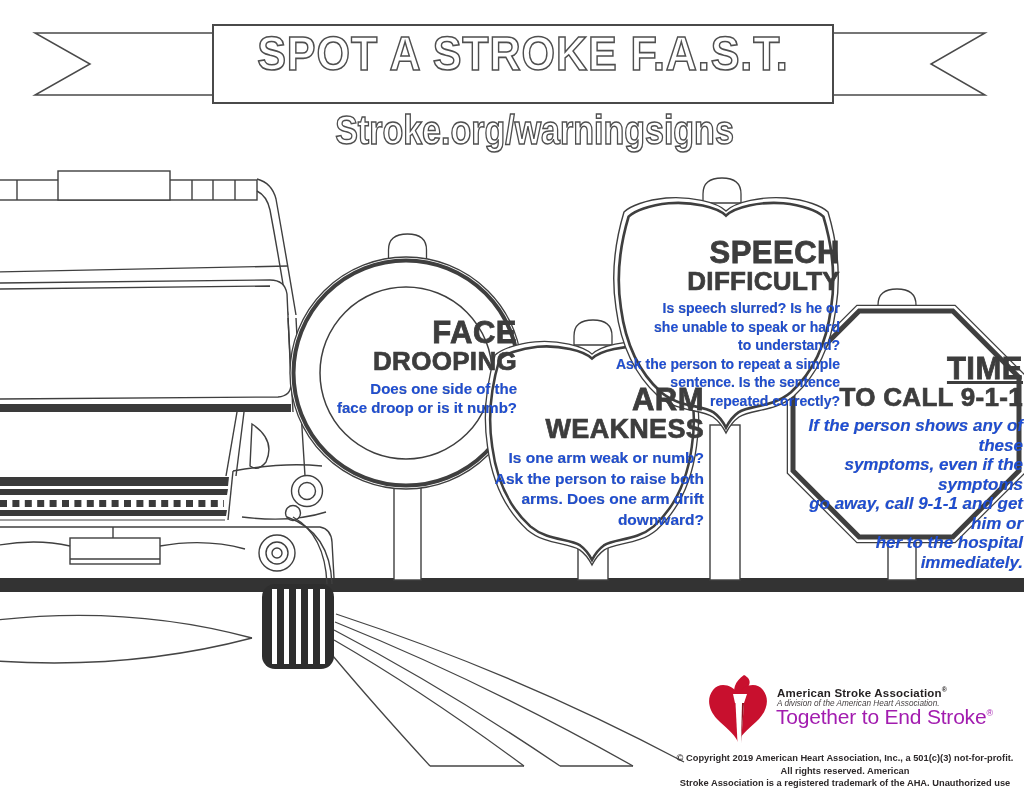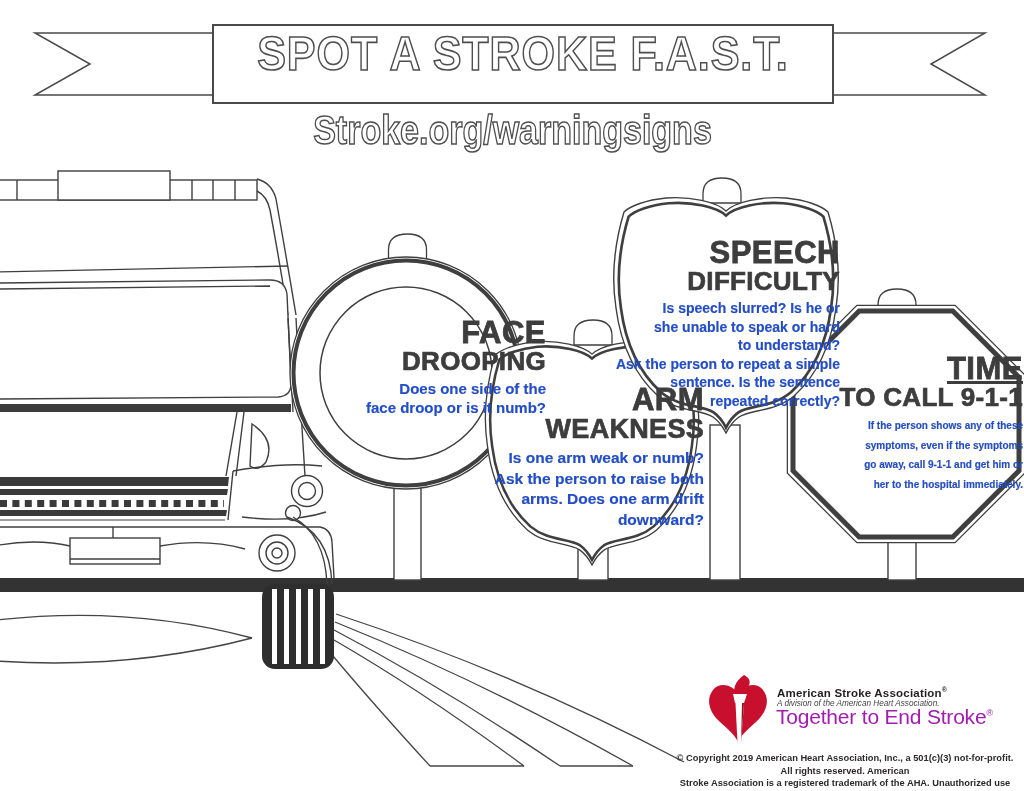--- a/index.html
+++ b/index.html
@@ -16,40 +16,40 @@
     white-space:nowrap;
   }
   .center{display:flex;align-items:flex-start;justify-content:center;text-align:center;}
   .sign-text{text-align:right;color:#3d3d3d;}
   .sign-title1{font-weight:bold;-webkit-text-stroke:0.8px #3d3d3d;letter-spacing:0.5px;}
   .sign-title2{font-weight:bold;-webkit-text-stroke:0.7px #3d3d3d;letter-spacing:0.3px;}
   .sign-body{color:#1d4ed8;white-space:pre-line;font-weight:bold;-webkit-text-stroke:0.15px #3f3f3f;}
   .scalex{display:inline-block;transform-origin:center;}
   #title-wrap{left:213px;top:25px;width:620px;height:78px;}
   #title-wrap span{font-size:49px;letter-spacing:1px;transform:scaleX(0.88);}
-  #subtitle-wrap{left:252px;top:108px;width:520px;height:56px;}
+  #subtitle-wrap{left:274px;top:108px;width:520px;height:56px;}
   #subtitle-wrap span{font-size:40px;transform:scaleX(0.85);-webkit-text-stroke-width:1.5px;}
   #ambulance-label-wrap{left:12px;top:420px;width:210px;height:44px;}
   #ambulance-label-wrap span{font-size:36px;letter-spacing:2.5px;transform:scaleX(0.82);-webkit-text-stroke-width:1.3px;}
-  #face-text{left:284px;top:318px;width:226px;padding-left:36px;}
+  #face-text{left:291px;top:318px;width:226px;}
   #face-text .sign-title1{font-size:31px;line-height:30px;}
   #face-text .sign-title2{font-size:26px;line-height:27px;}
   #face-text .sign-body{font-size:15px;line-height:19px;margin-top:4px;}
   #arm-text{left:480px;top:385px;width:224px;}
   #arm-text .sign-title1{font-size:31px;line-height:30px;}
   #arm-text .sign-title2{font-size:27px;line-height:28px;}
   #arm-text .sign-body{font-size:15.5px;line-height:20.5px;margin-top:5px;}
   #speech-text{left:612px;top:238px;width:228px;}
   #speech-text .sign-title1{font-size:31px;line-height:30px;}
   #speech-text .sign-title2{font-size:26px;line-height:27px;}
   #speech-text .sign-body{font-size:14px;line-height:18.5px;margin-top:4px;}
   #time-text{left:789px;top:354px;width:234px;}
   #time-text .sign-title1{font-size:31px;line-height:30px;text-decoration:underline;}
   #time-text .sign-title2{font-size:26px;line-height:27px;padding-left:40px;}
-  #time-text .sign-body{font-size:10px;line-height:19.5px;margin-top:5px;}
+  #time-text .sign-body{font-size:17px;line-height:19.5px;margin-top:5px;font-style:italic;}
   #logo-org{left:777px;top:686px;width:245px;font-size:11.5px;font-weight:bold;color:#231f20;letter-spacing:0.2px;}
   #logo-org sup{font-size:7px;}
   #logo-division{left:777px;top:699px;width:245px;font-size:8.2px;font-style:italic;color:#443f40;}
   #logo-tagline{left:776px;top:705px;width:248px;font-size:21px;color:#a21caf;letter-spacing:-0.2px;white-space:nowrap;}
   #logo-tagline sup{font-size:9px;}
   #footer-text{left:670px;top:752px;width:350px;text-align:center;font-size:9.3px;font-weight:bold;
     line-height:12.5px;color:#2d292a;white-space:pre-line;}
 </style>
 </head>
 <body>

